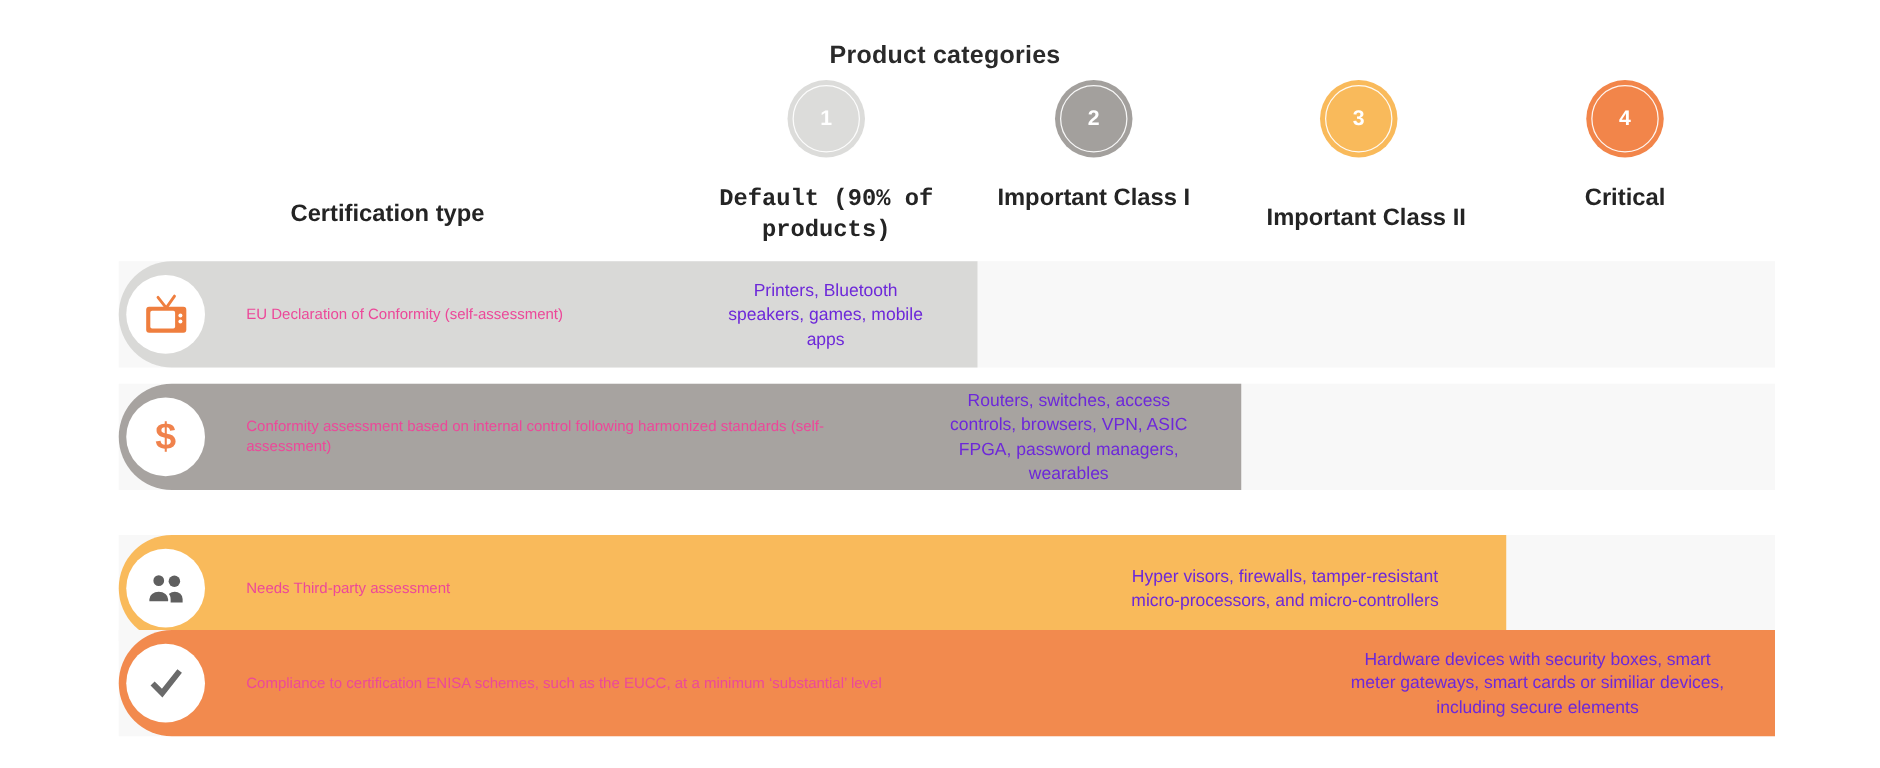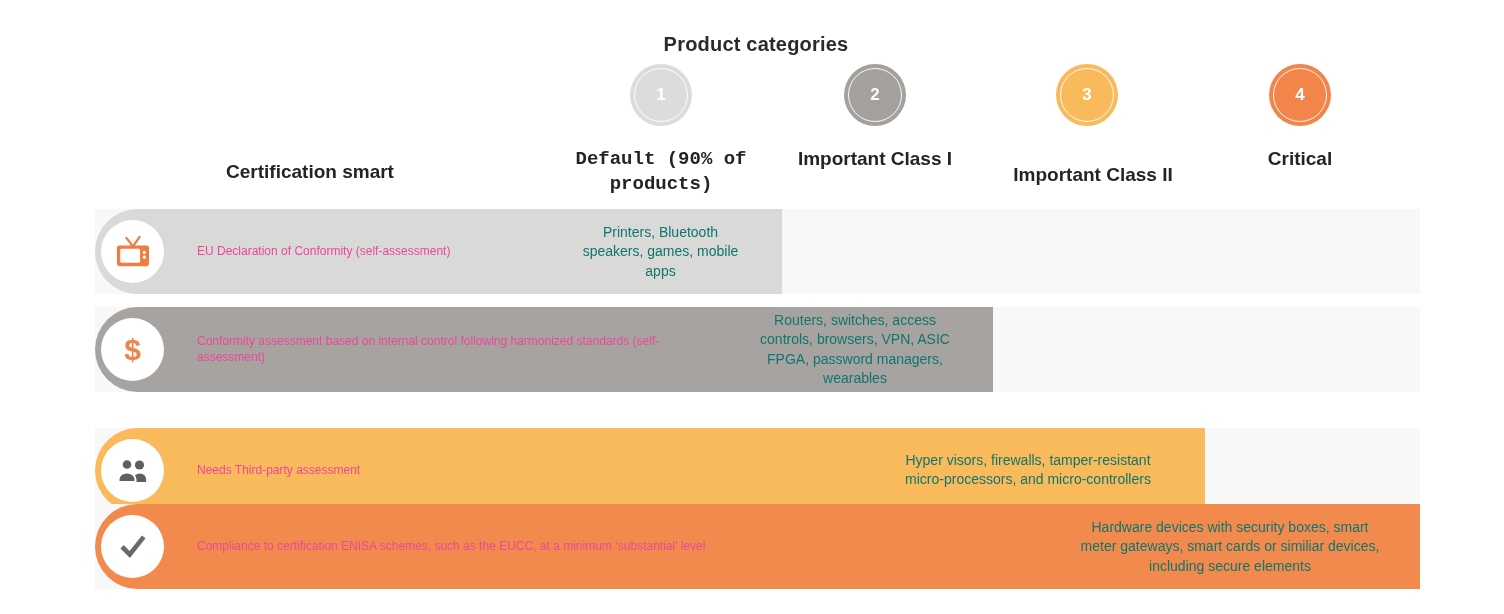--- a/index.html
+++ b/index.html
@@ -43,33 +43,33 @@
   .dollar{font-size:30px;font-weight:600;color:#F0824C;line-height:1;}
 
   .row-label{position:absolute;left:102px;top:0;height:85px;display:flex;align-items:center;
              font-size:12px;color:#ec4899;line-height:1.32;}
   .row1 .row-label{width:260px;}
   .row2 .row-label{width:470px;}
   .row3 .row-label{width:420px;}
   .row4 .row-label{width:830px;}
 
   .examples{position:absolute;top:50%;transform:translateY(-50%);text-align:center;
-            font-size:14px;line-height:1.4;color:#0f766e;}
+            font-size:14px;line-height:1.4;color:#6d28d9;}
   .row1 .examples{left:483px;width:165px;}
   .row2 .examples{left:655px;width:210px;}
   .row3 .examples{left:793px;width:280px;}
   .row4 .examples{left:984px;width:302px;}
 </style>
 </head>
 <body>
 
 <div class="canvas">
 
   <div class="title">Product categories</div>
-  <div class="cert-header">Certification smart</div>
+  <div class="cert-header">Certification type</div>
 
   <div class="cat-circle cat1">
     <div class="ring"></div>
     <div class="num">1</div>
   </div>
   <div class="cat-circle cat2">
     <div class="ring"></div>
     <div class="num">2</div>
   </div>
   <div class="cat-circle cat3">

